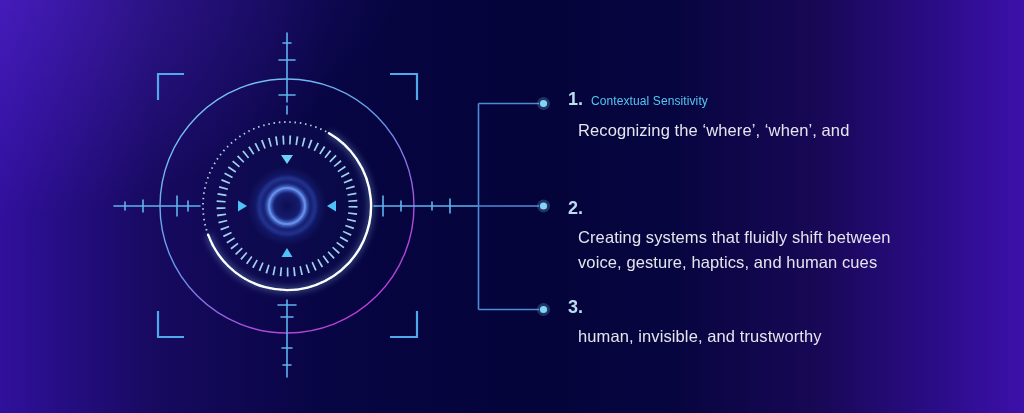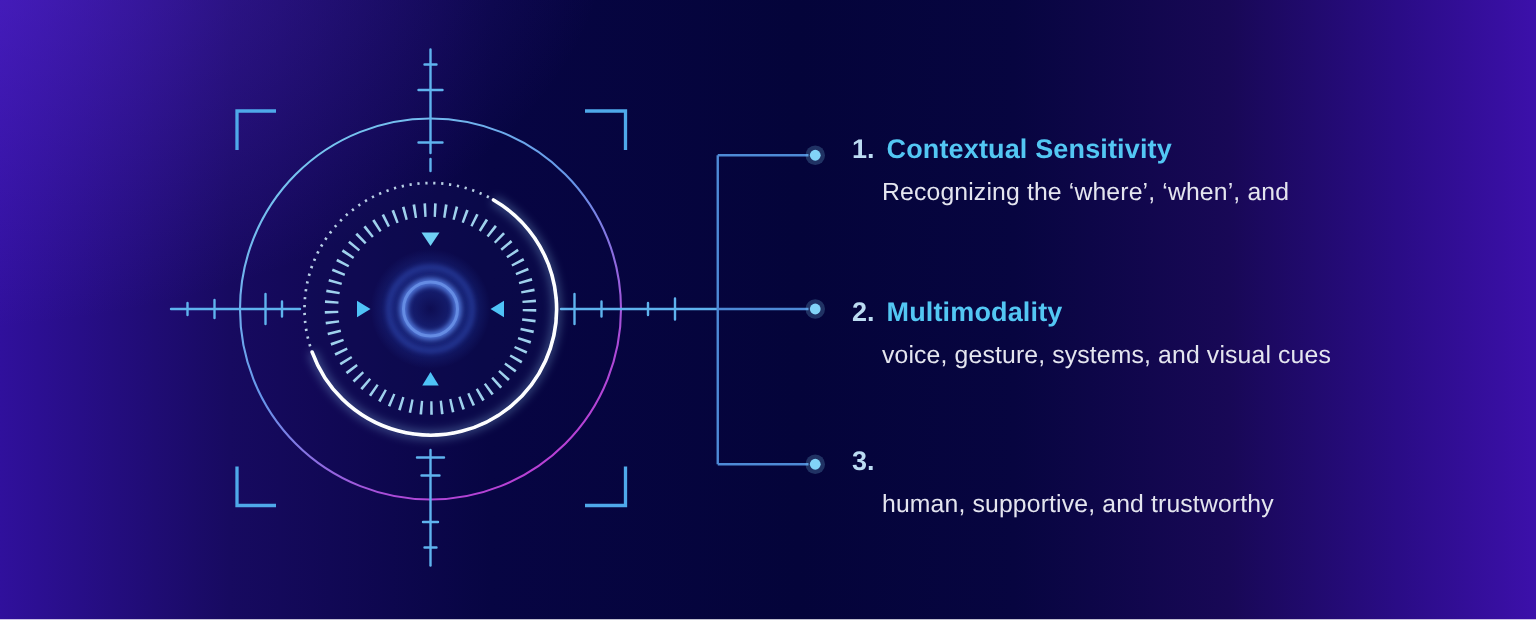--- a/index.html
+++ b/index.html
@@ -26,25 +26,25 @@
   .item{position:absolute;left:0;}
   .item-1{top:88px;}
   .item-2{top:197px;}
   .item-3{top:296px;}
   .head{display:flex;align-items:baseline;line-height:22px;}
   .num{
     width:23px;flex:0 0 23px;
     font-size:18px;font-weight:700;color:#bcdcf2;
   }
   .title{
-    font-size:18px;font-weight:700;color:#53c7f3;
+    font-size:12px;font-weight:400;color:#53c7f3;
     letter-spacing:0.1px;white-space:nowrap;
   }
   .body{
-    margin-left:20px;margin-top:6px;
+    margin-left:10px;margin-top:6px;
     font-size:16.5px;font-weight:400;color:#e4e5ef;
     line-height:25px;letter-spacing:0.1px;white-space:nowrap;
   }
 </style>
 </head>
 <body>
 
 <div class="stage">
 
   <svg class="reticle-svg" width="1024" height="413" viewBox="0 0 1024 413">
@@ -148,30 +148,30 @@
         <span class="title">Contextual Sensitivity</span>
       </div>
       <div class="body">
         <div>Recognizing the ‘where’, ‘when’, and</div>
       </div>
     </div>
 
     <div class="item item-2">
       <div class="head">
         <span class="num">2.</span>
-        <span class="title">Multimodality</span>
       </div>
       <div class="body">
-        <div>voice, gesture, systems, and visual cues</div>
+        <div>Creating systems that fluidly shift between</div>
+        <div>voice, gesture, haptics, and human cues</div>
       </div>
     </div>
 
     <div class="item item-3">
       <div class="head">
         <span class="num">3.</span>
       </div>
       <div class="body">
-        <div>human, supportive, and trustworthy</div>
+        <div>human, invisible, and trustworthy</div>
       </div>
     </div>
 
   </div>
 </div>
 
 </body></html>

